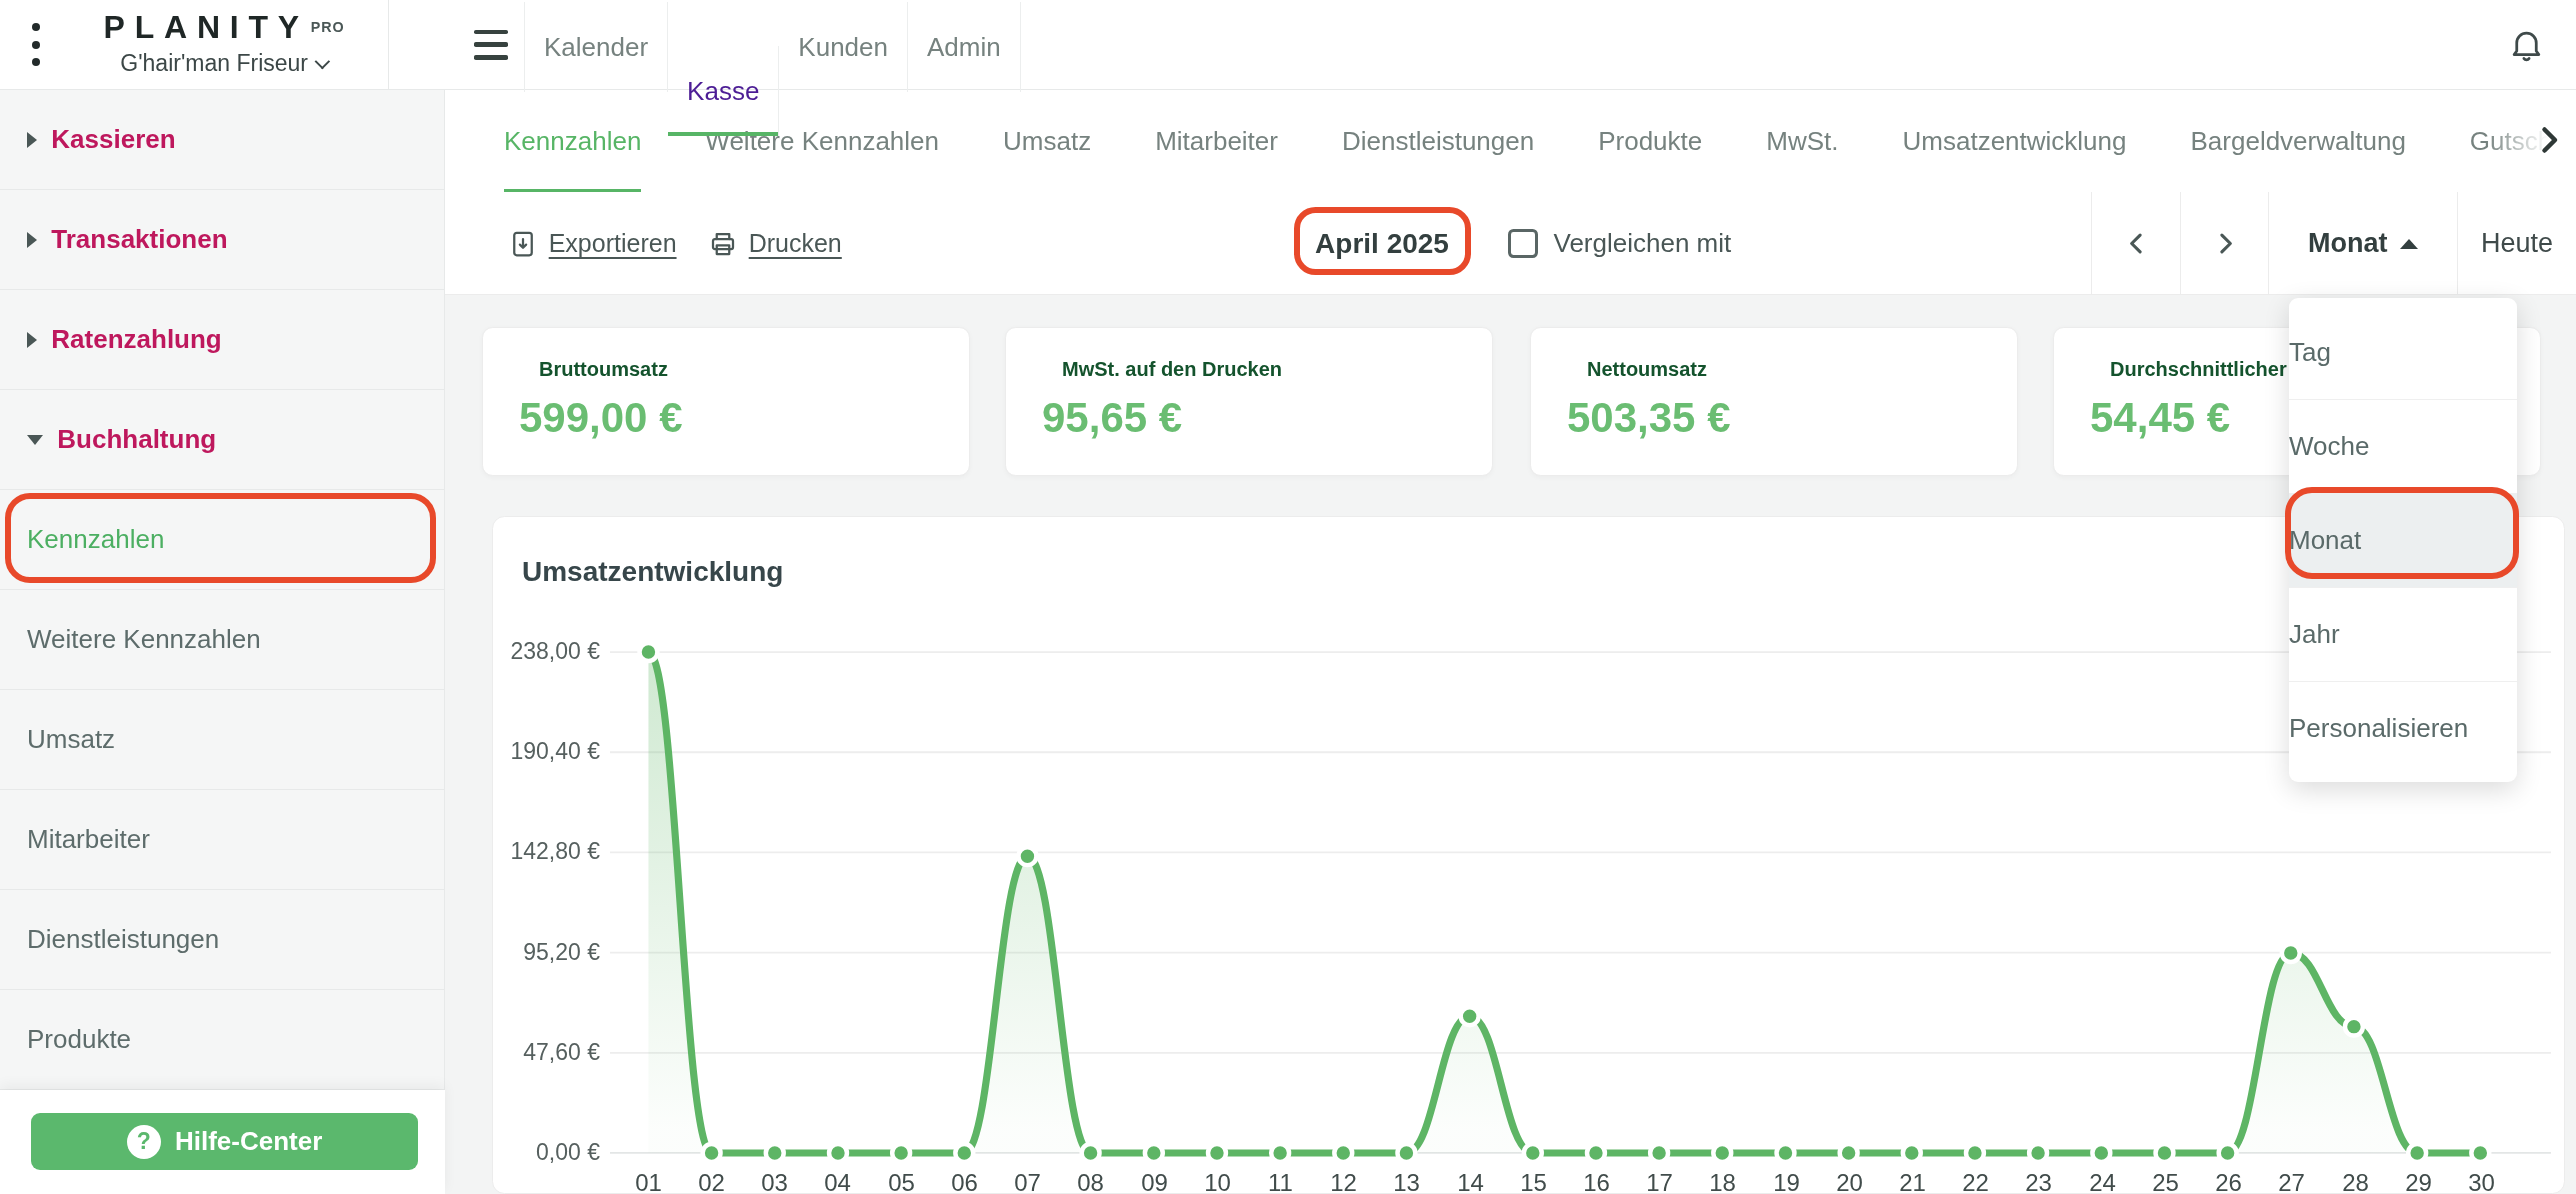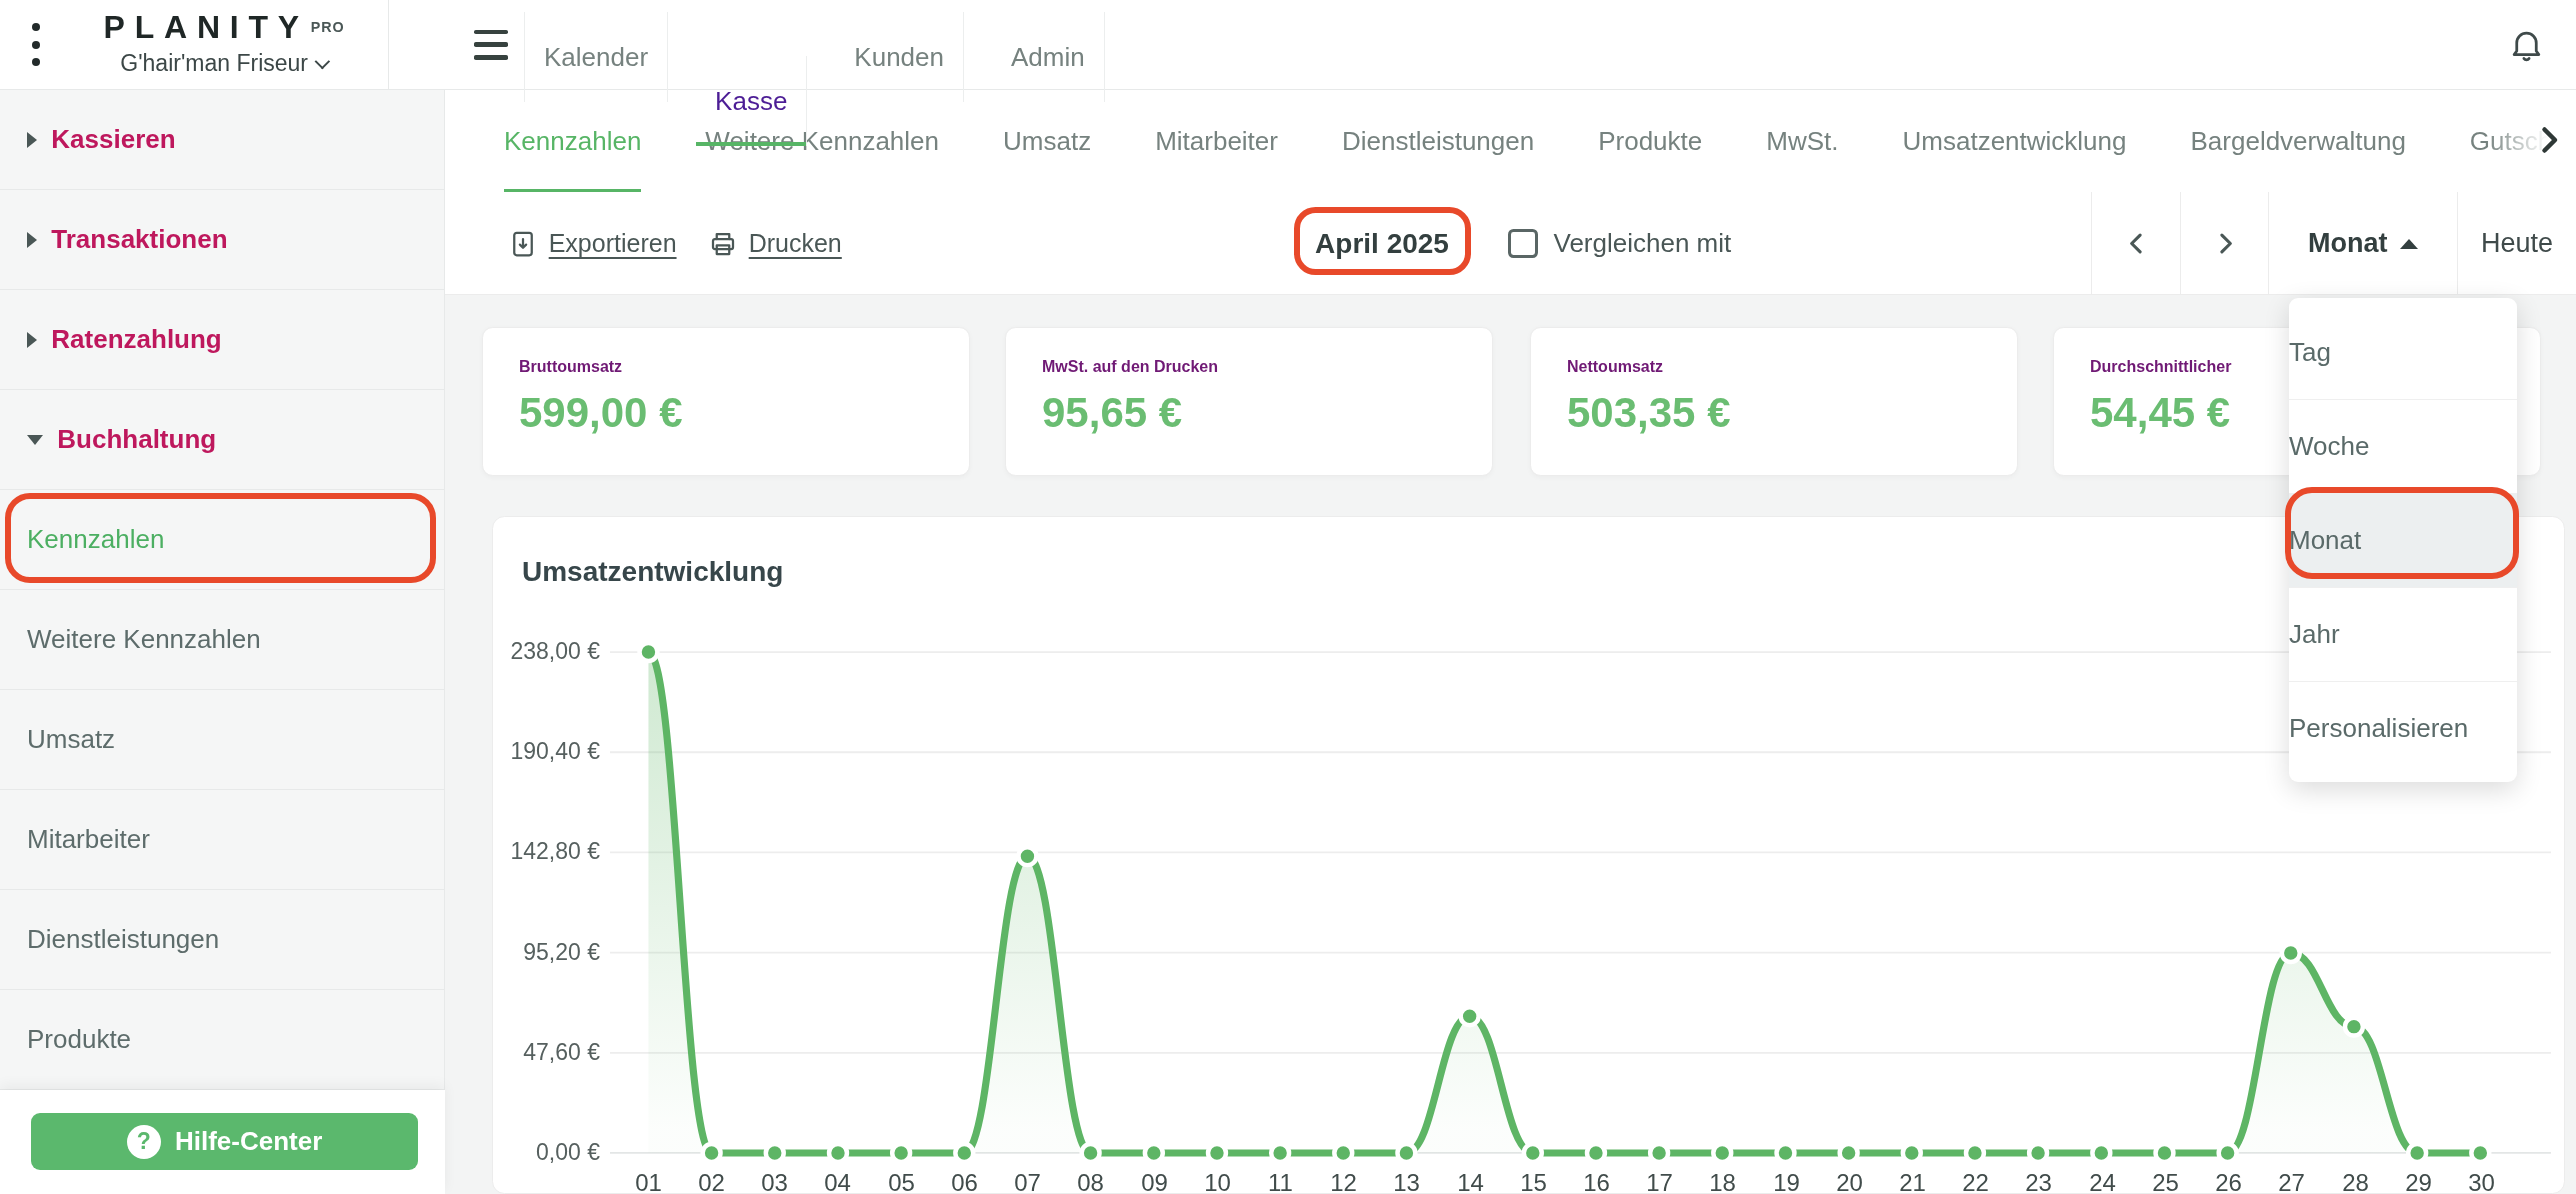--- a/index.html
+++ b/index.html
@@ -18,21 +18,21 @@
   .logo-block { position:absolute; left:72px; top:9px; width:304px; text-align:center; }
   .logo-main { font-size:32px; font-weight:bold; letter-spacing:9.8px; color:#1f2726; }
   .logo-badge { font-size:14.3px; font-weight:bold; letter-spacing:0.9px; vertical-align:super; margin-left:1.8px;}
   .account-line { margin-top:3.6px; font-size:23px; color:#3c4747; }
   .chev-down { display:inline-block; width:10.7px; height:10.7px; border-right:2.2px solid #3c4747;
     border-bottom:2.2px solid #3c4747; transform:rotate(45deg); margin-left:9px; vertical-align:3.6px;}
   .topbar-divider { position:absolute; top:0; height:90px; width:0.9px; background:#e7e9e9; }
   .hamburger { position:absolute; left:474px; top:29.5px; width:34px; height:30px;
     display:flex; flex-direction:column; justify-content:space-between; cursor:pointer; }
   .hamburger i { height:4.5px; background:#37423f; border-radius:1.8px; }
-  .main-nav { position:absolute; left:524px; top:12px; height:70px; display:flex;gap:28px; }
+  .main-nav { position:absolute; left:524px; top:2px; height:70px; display:flex; }
   .nav-item { position:relative; height:90px; display:flex; align-items:center;
     padding:0 19px; font-size:26px; color:#76827f; border-right:0.9px solid #eceeee; cursor:pointer;}
   .nav-item:first-child { border-left:0.9px solid #eceeee; }
   .nav-item.active { color:#4c1d95;margin-top:44px; }
   .nav-item.active .nav-underline { position:absolute; left:0; right:0; bottom:0; height:4.5px; background:#57b566;}
   .bell-wrap { position:absolute; right:30px; top:25px; cursor:pointer; }
 
   
   .sidebar { position:absolute; left:0; top:90px; width:445px; height:1105px;
     background:#f5f6f6; border-right:0.9px solid #e7e9e9; z-index:10;}
@@ -84,21 +84,21 @@
   .btn-prev { left:1646px; width:89px; } .btn-next { left:1735px; width:89px; }
   .btn-unit { left:1823px; width:189px; gap:12.5px; font-weight:bold; color:#333f3f;}
   .btn-today { left:2012px; width:119px; }
   .caret-up { width:0; height:0; border-left:9px solid transparent; border-right:9px solid transparent;
     border-bottom:10.7px solid #333f3f; margin-top:1.8px;}
 
   
   .kpi-row { position:absolute; left:0; top:327px; width:2576px; z-index:4;}
   .kpi-card { position:absolute; top:0; width:488px; height:149px; background:#fff;
     border:0.9px solid #ececec; border-radius:10.7px; box-shadow:0 1.8px 5.4px rgba(0,0,0,.03); padding:30px 36px; overflow:hidden;}
-  .kpi-label { font-size:16px; font-weight:bold; color:#701a75; white-space:nowrap;}
+  .kpi-label { font-size:20px; font-weight:bold; color:#14532d; white-space:nowrap;margin-left:20px;}
   .kpi-value { margin-top:12.5px; font-size:42px; font-weight:bold; color:#6abd72; }
 
   
   .chart-card { position:absolute; left:492px; top:516px; width:2073px; height:678px;
     background:#fff; border:0.9px solid #ececec; border-radius:12.5px; z-index:3; }
   .chart-title { position:absolute; left:29px; top:39px; font-size:28px; font-weight:bold; color:#37464a; }
   .chart-svg { position:absolute; left:0; top:0; }
   .ytick-label { position:absolute; width:107px; text-align:right; font-size:23px; color:#56605f; }
   .xtick-label { position:absolute; width:63px; margin-left:-31px; text-align:center; font-size:24px; color:#414c4b; }
 

